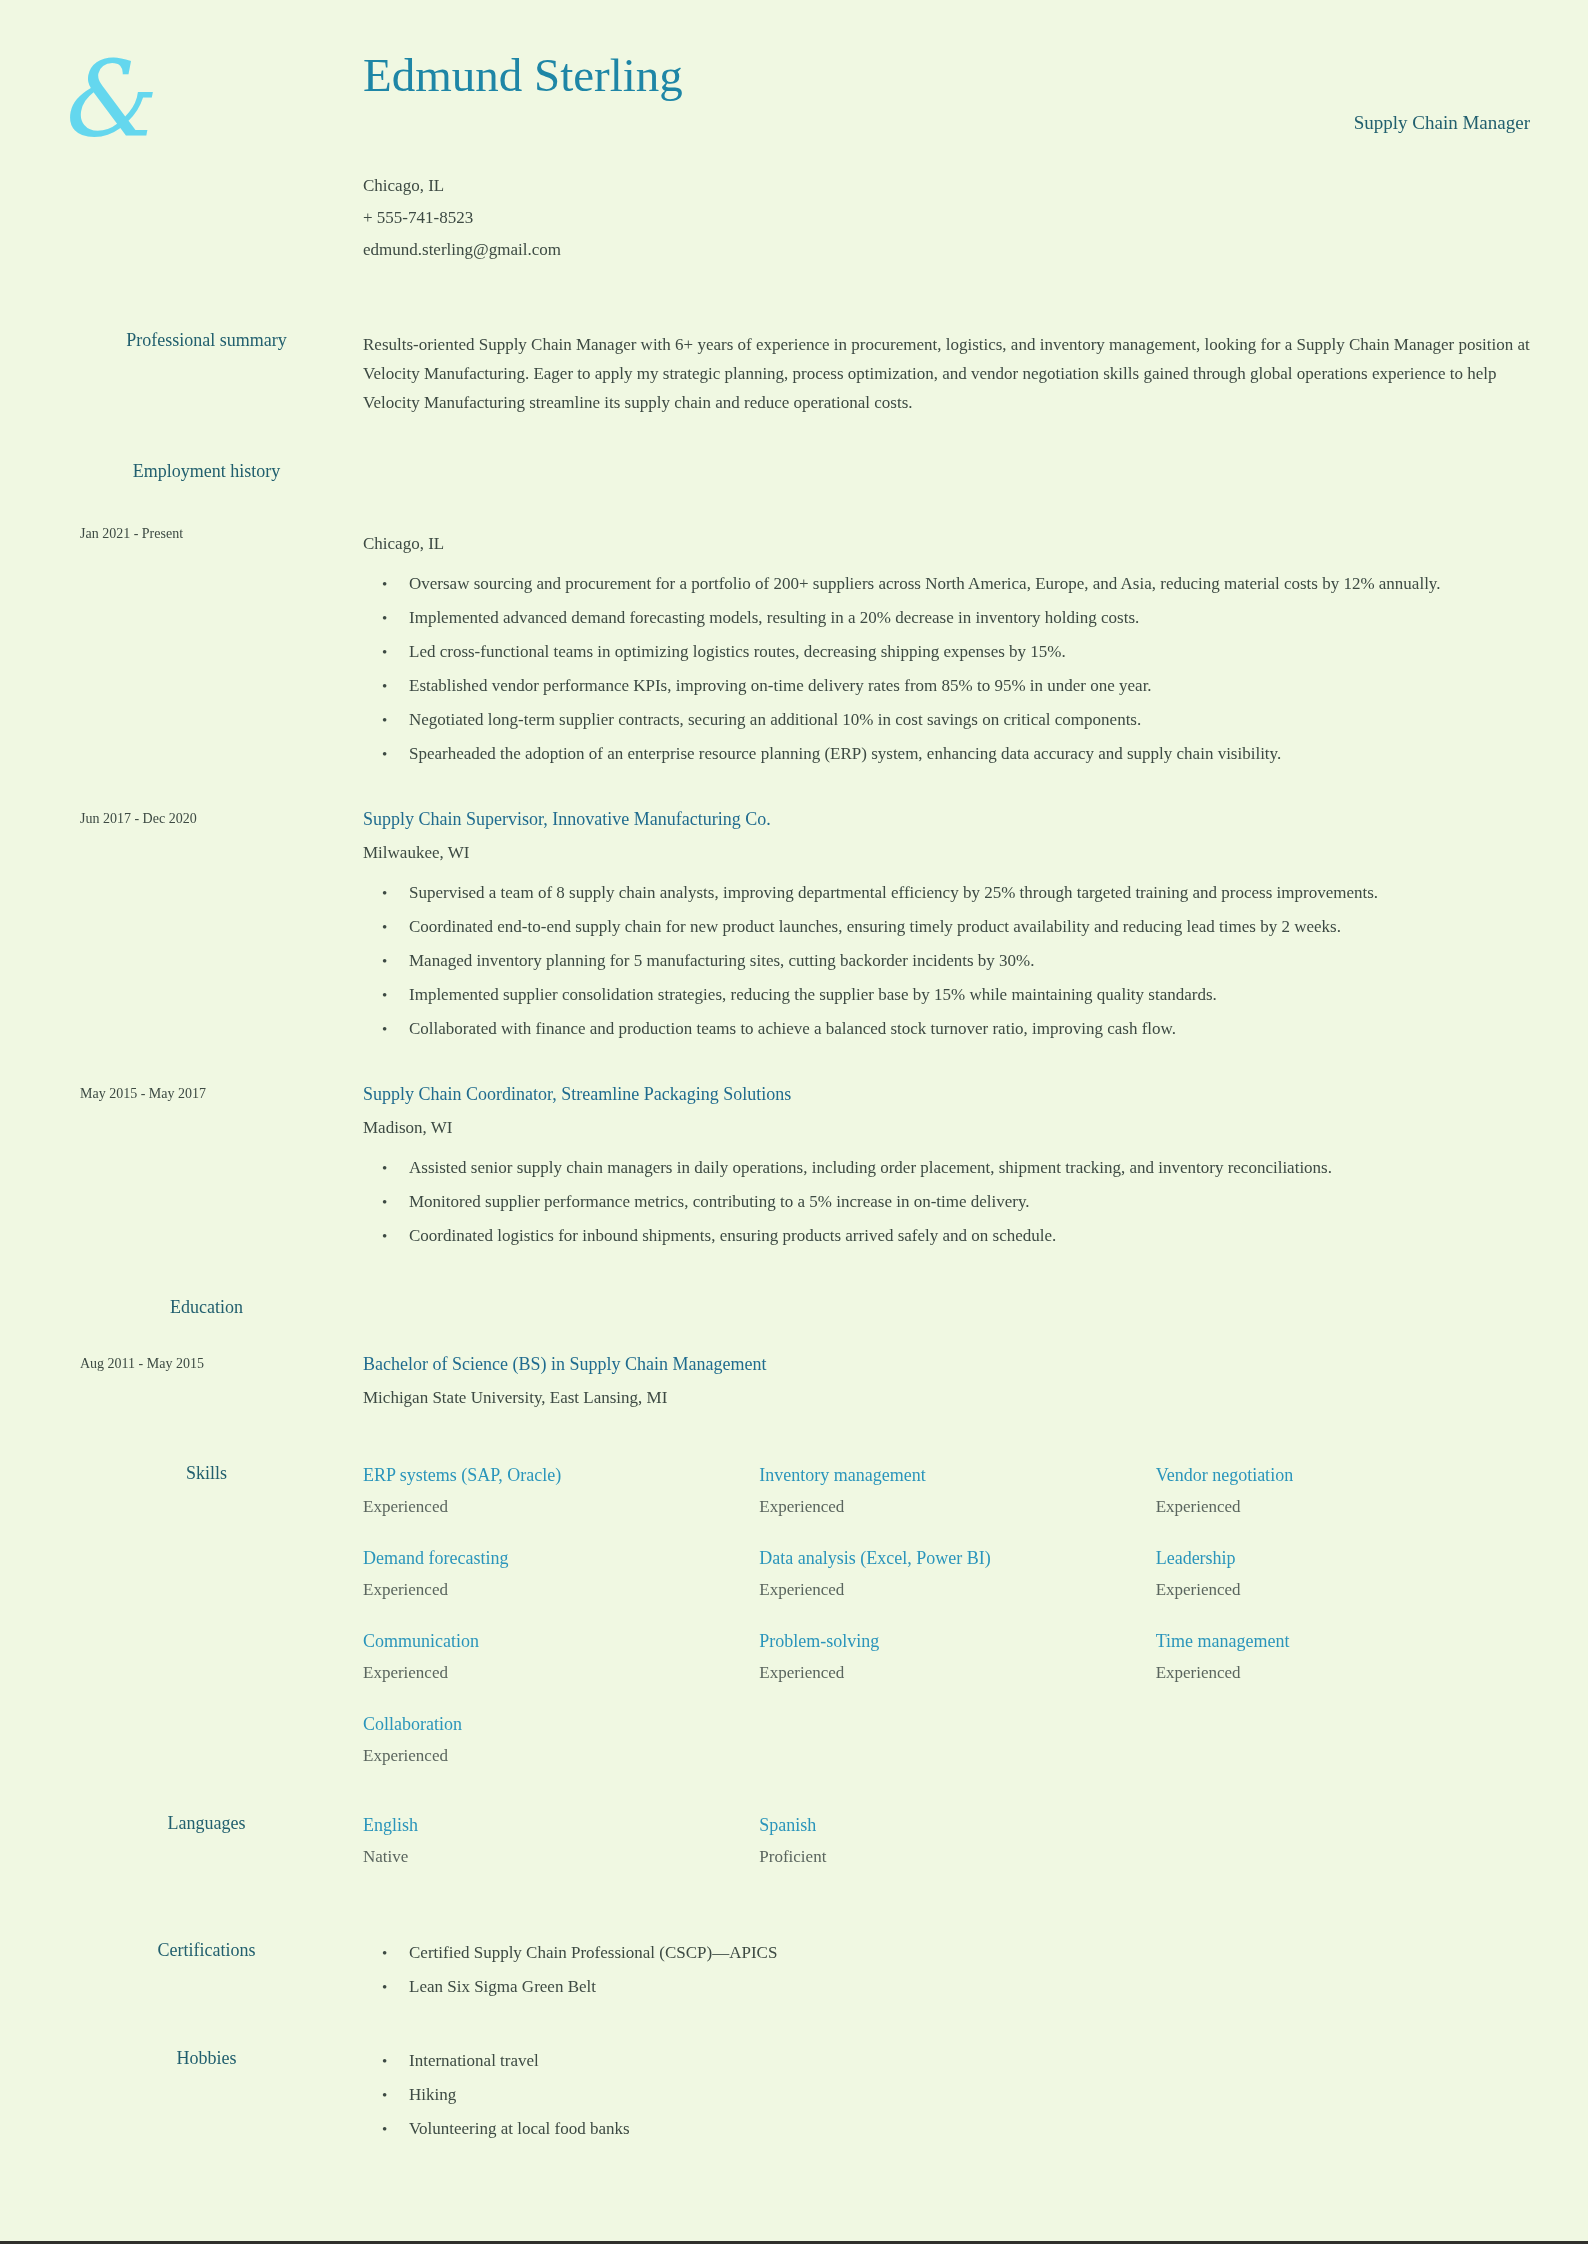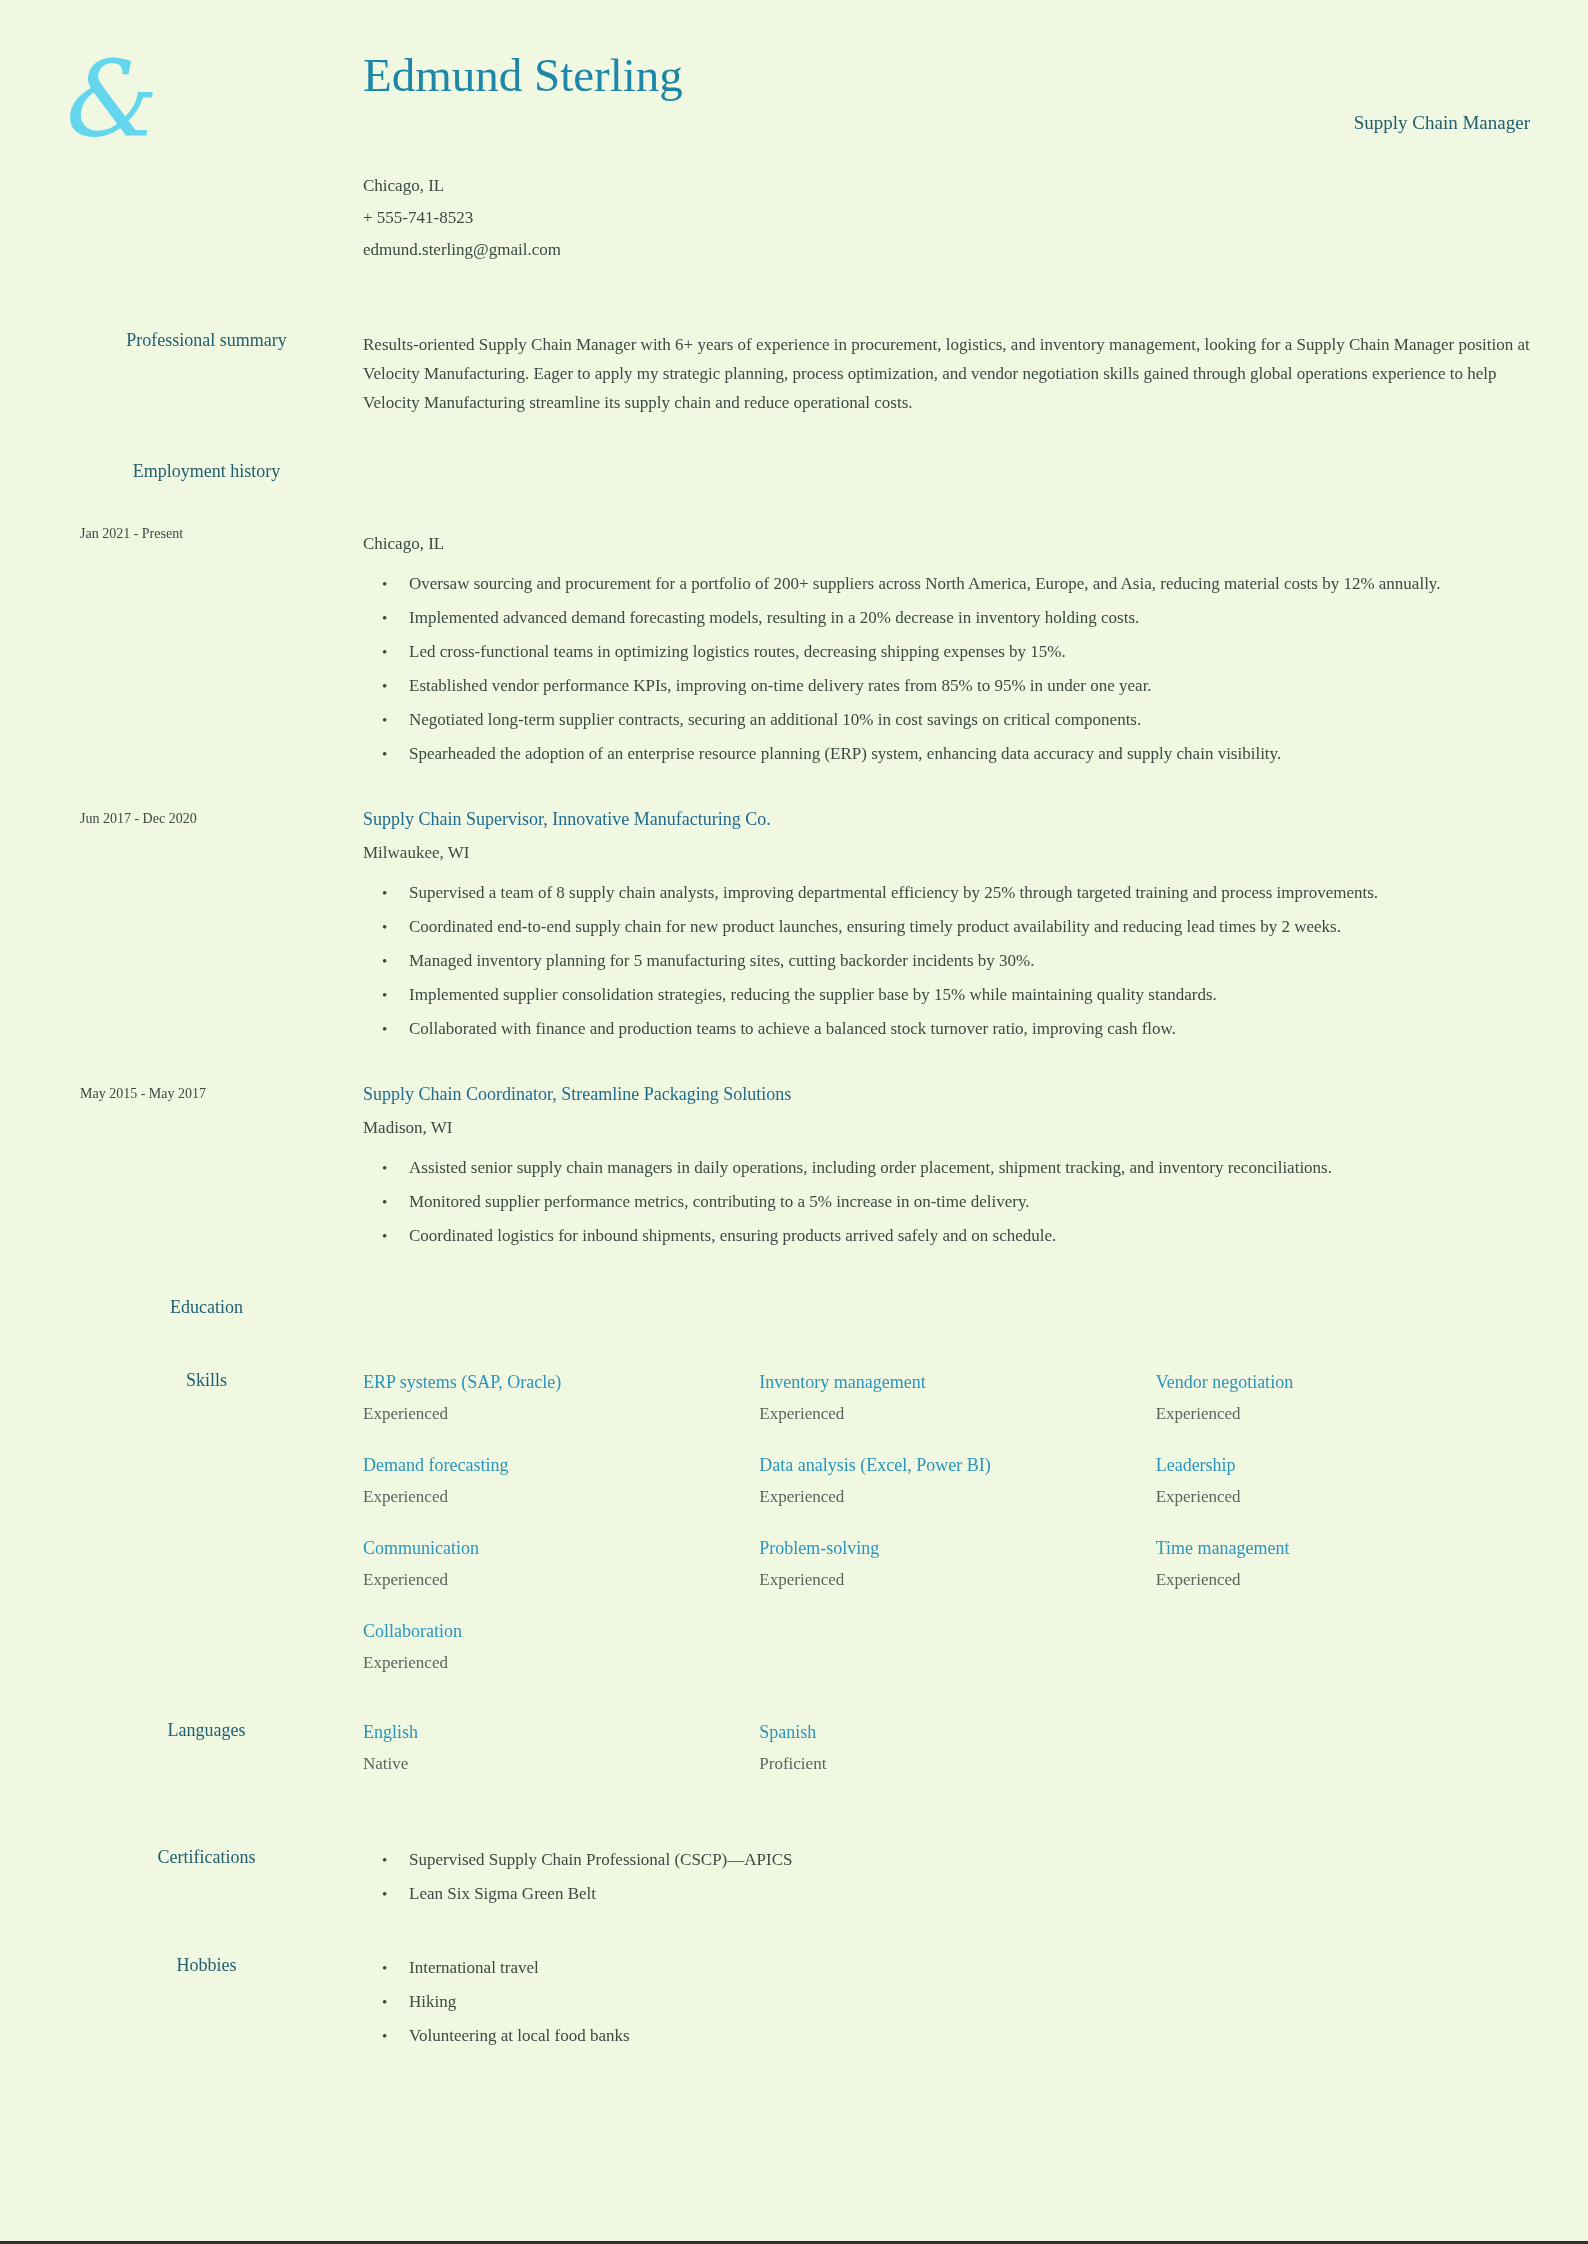--- a/index.html
+++ b/index.html
@@ -134,20 +134,27 @@
         <li>Coordinated logistics for inbound shipments, ensuring products arrived safely and on schedule.</li>
       </ul>
     </div>
   </div>
 
   <div class="row mt-edu-label">
     <div class="section-label">Education</div>
     <div></div>
   </div>
 
+  <div class="row mt-edu">
+    <div class="dates">Aug 2011 - May 2015</div>
+    <div>
+      <div class="edu-degree">Bachelor of Science (BS) in Supply Chain Management</div>
+      <div class="edu-school">Michigan State University, East Lansing, MI</div>
+    </div>
+  </div>
 
   <div class="row mt-skills">
     <div class="section-label">Skills</div>
     <div class="grid4">
       <div>
         <div class="skill-name">ERP systems (SAP, Oracle)</div>
         <div class="skill-level">Experienced</div>
       </div>
       <div>
         <div class="skill-name">Inventory management</div>
@@ -200,21 +207,21 @@
         <div class="skill-level">Proficient</div>
       </div>
       <div></div>
       <div></div>
     </div>
   </div>
 
   <div class="row mt-certs">
     <div class="section-label">Certifications</div>
     <ul class="bullets tight">
-      <li>Supervised Supply Chain Professional (CSCP)—APICS</li>
+      <li>Certified Supply Chain Professional (CSCP)—APICS</li>
       <li>Lean Six Sigma Green Belt</li>
     </ul>
   </div>
 
   <div class="row mt-hobbies">
     <div class="section-label">Hobbies</div>
     <ul class="bullets tight">
       <li>International travel</li>
       <li>Hiking</li>
       <li>Volunteering at local food banks</li>

